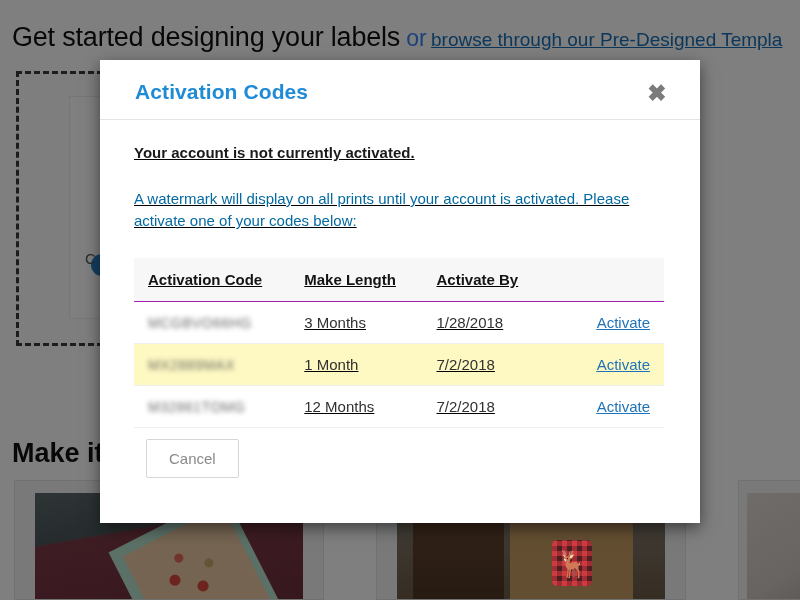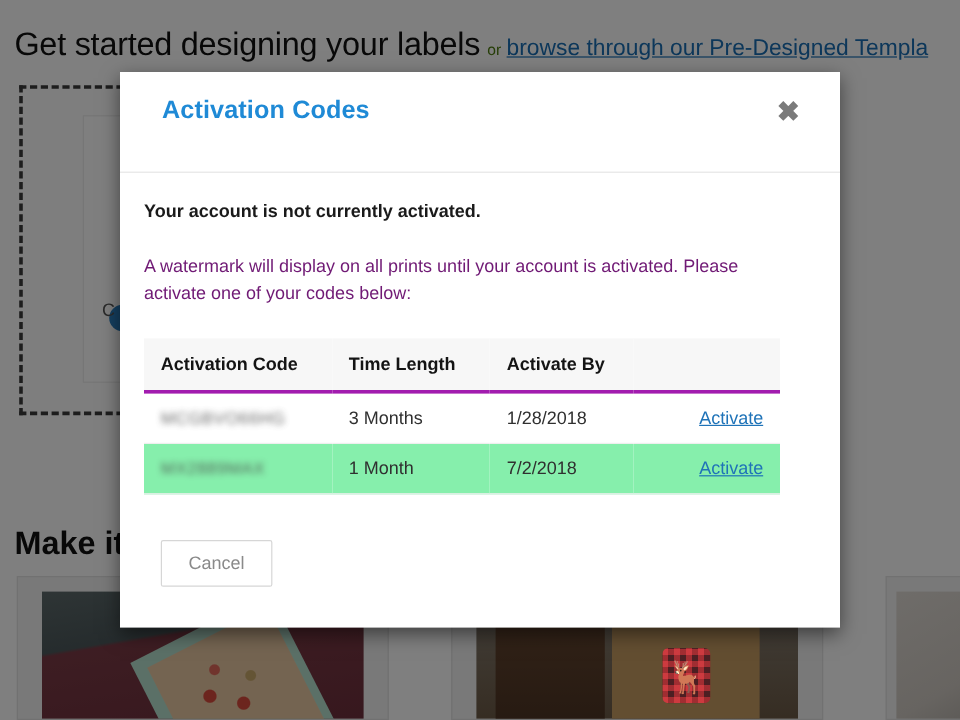--- a/index.html
+++ b/index.html
@@ -39,22 +39,22 @@
     top: 22px;
     white-space: nowrap;
   }
   .hero-heading .h-main {
     font-size: 27px;
     font-weight: normal;
     color: #111111;
     letter-spacing: -0.2px;
   }
   .hero-heading .h-or {
-    font-size: 13px;
-    color: #4d7c0f;
+    font-size: 23px;
+    color: #3b82f6;
     margin-left: 6px;
   }
   .hero-heading .h-link {
     font-size: 19px;
     color: #1a6fb5;
     text-decoration: underline;
   }
 
   .dropzone {
     position: absolute;
@@ -240,21 +240,21 @@
     left: 100px;
     top: 60px;
     width: 600px;
     height: 463px;
     background: #ffffff;
     box-shadow: 0 5px 15px rgba(0, 0, 0, 0.5);
   }
 
   .modal-header {
     position: relative;
-    height: 84px;
+    height: 60px;
     border-bottom: 1px solid #e5e5e5;
   }
 
   .modal-title {
     position: absolute;
     left: 35px;
     top: 20px;
     font-size: 21px;
     font-weight: bold;
     color: #1f8ad6;
@@ -274,62 +274,63 @@
     font-size: 23px;
     font-weight: bold;
     line-height: 30px;
     text-align: center;
     padding: 0;
     font-family: "Liberation Sans", sans-serif;
   }
 
   .modal-body {
     position: relative;
-    padding: 0 20px;
+    padding: 0 34px;
+    text-decoration: underline;
   }
 
   .alert-line {
     margin-top: 24px;
     font-size: 15px;
     font-weight: bold;
     color: #1a1a1a;
   }
 
   .desc-line {
     margin-top: 27px;
     font-size: 15px;
-    color: #701a75;
+    color: #0369a1;
     line-height: 1.48;
     width: 530px;
   }
 
   
   .codes-table {
     margin-top: 26px;
     width: 530px;
     border-collapse: collapse;
     font-size: 15px;
   }
   .codes-table th {
     background: #f7f7f7;
     text-align: left;
     font-weight: bold;
     color: #141414;
     padding: 13px 14px;
-    border-bottom: 3px solid #a21caf;
+    border-bottom: 1px solid #a21caf;
     white-space: nowrap;
   }
   .codes-table td {
     padding: 12px 14px;
     color: #303030;
     border-bottom: 1px solid #efefef;
     white-space: nowrap;
   }
   .codes-table tbody tr.odd td { background: #ffffff; }
-  .codes-table tbody tr.even td { background: #86efac; }
+  .codes-table tbody tr.even td { background: #fef9c3; }
 
   .col-code   { width: 165px; }
   .col-len    { width: 140px; }
   .col-date   { width: 125px; }
   .col-action { width: 100px; }
 
   .code-redacted {
     display: inline-block;
     color: #4a4a4a;
     font-size: 14px;
@@ -343,23 +344,23 @@
     color: #1f73b8;
     text-decoration: underline;
     cursor: pointer;
     font-size: 15px;
     margin-left: 41px;
   }
 
   .modal-footer {
     position: absolute;
     left: 0;
-    bottom: 0;
+    bottom: 11px;
     width: 100%;
-    padding: 0 34px 34px 34px;
+    padding: 0 34px 34px 46px;
   }
 
   .cancel-btn {
     display: inline-block;
     padding: 10px 22px;
     font-size: 15px;
     color: #8a8a8a;
     background: #ffffff;
     border: 1px solid #d6d6d6;
     border-radius: 2px;
@@ -427,21 +428,21 @@
     <div class="modal-body">
 
       <div class="alert-line">Your account is not currently activated.</div>
 
       <div class="desc-line">A watermark will display on all prints until your account is activated. Please activate one of your codes below:</div>
 
       <table class="codes-table">
         <thead>
           <tr>
             <th class="col-code">Activation Code</th>
-            <th class="col-len">Time Length</th>
+            <th class="col-len">Make Length</th>
             <th class="col-date">Activate By</th>
             <th class="col-action"></th>
           </tr>
         </thead>
         <tbody>
 
           <tr class="odd">
             <td>
               <span class="code-redacted">MCGBVO66HG</span>
             </td>
@@ -456,20 +457,30 @@
             <td>
               <span class="code-redacted">MX2889MAX</span>
             </td>
             <td>1 Month</td>
             <td>7/2/2018</td>
             <td>
               <span class="activate-link">Activate</span>
             </td>
           </tr>
 
+          <tr class="odd">
+            <td>
+              <span class="code-redacted">M32861TOMG</span>
+            </td>
+            <td>12 Months</td>
+            <td>7/2/2018</td>
+            <td>
+              <span class="activate-link">Activate</span>
+            </td>
+          </tr>
 
         </tbody>
       </table>
 
     </div>
 
     <div class="modal-footer">
       <button class="cancel-btn">Cancel</button>
     </div>
 

